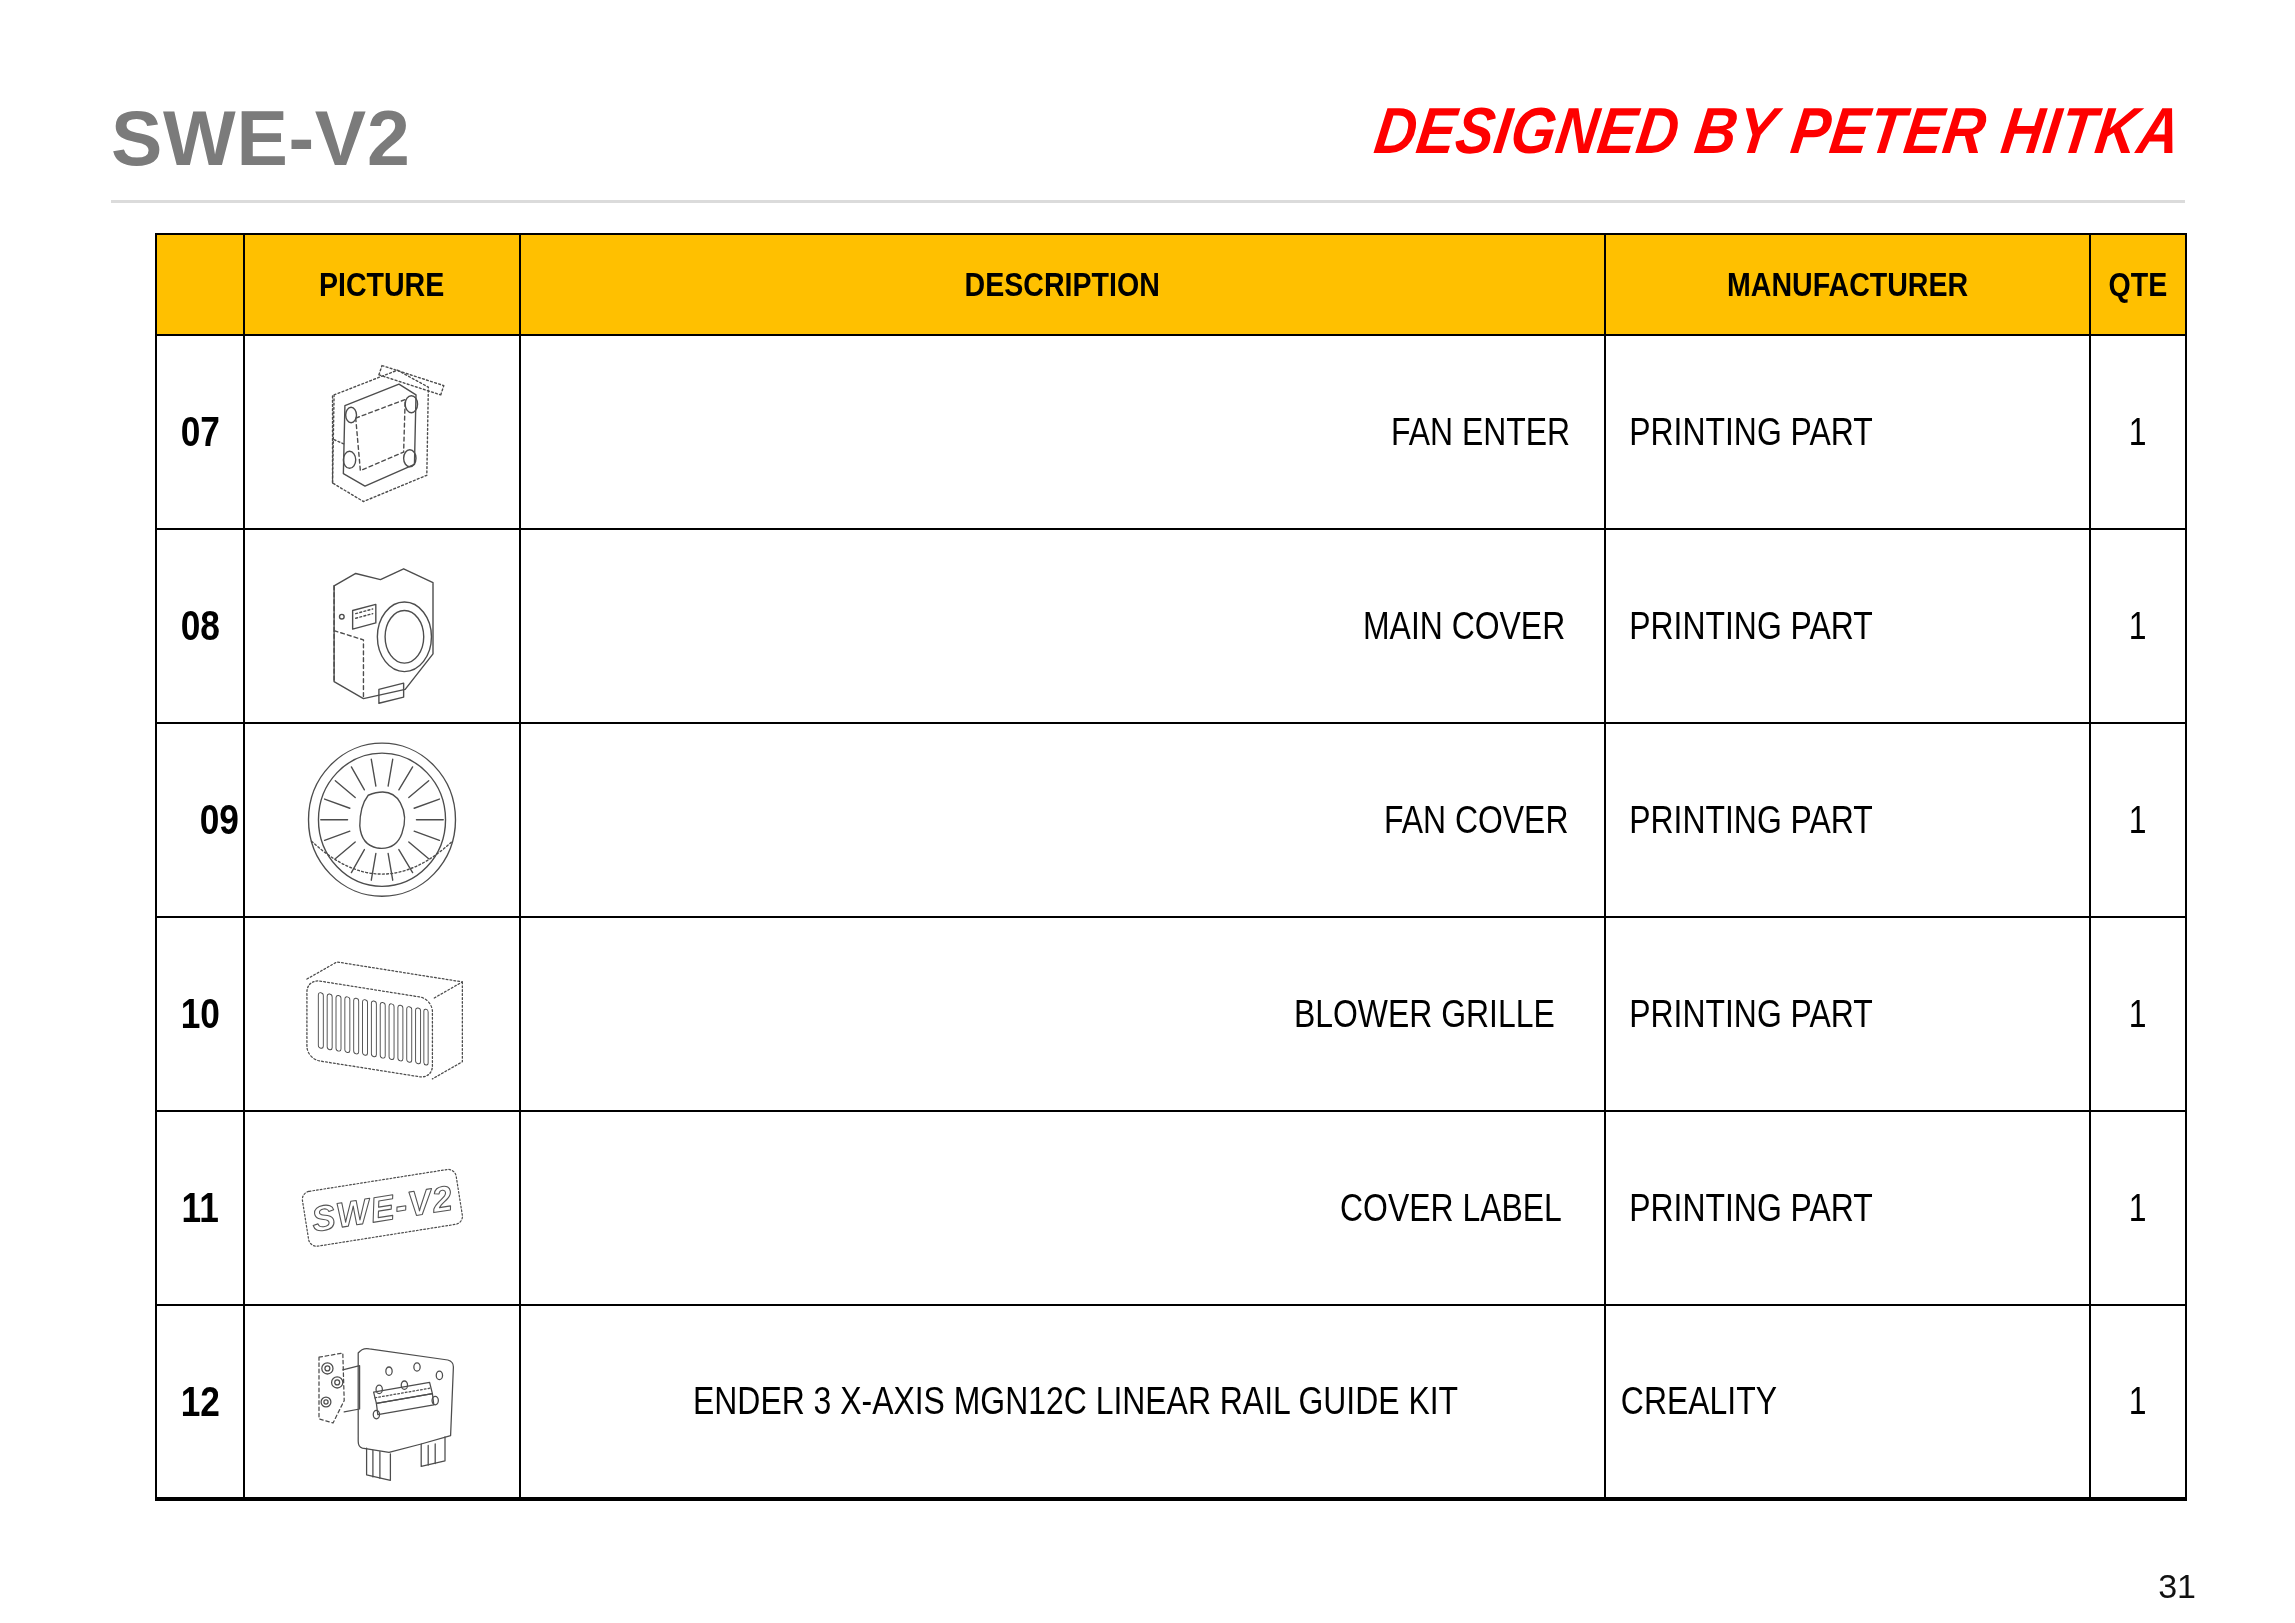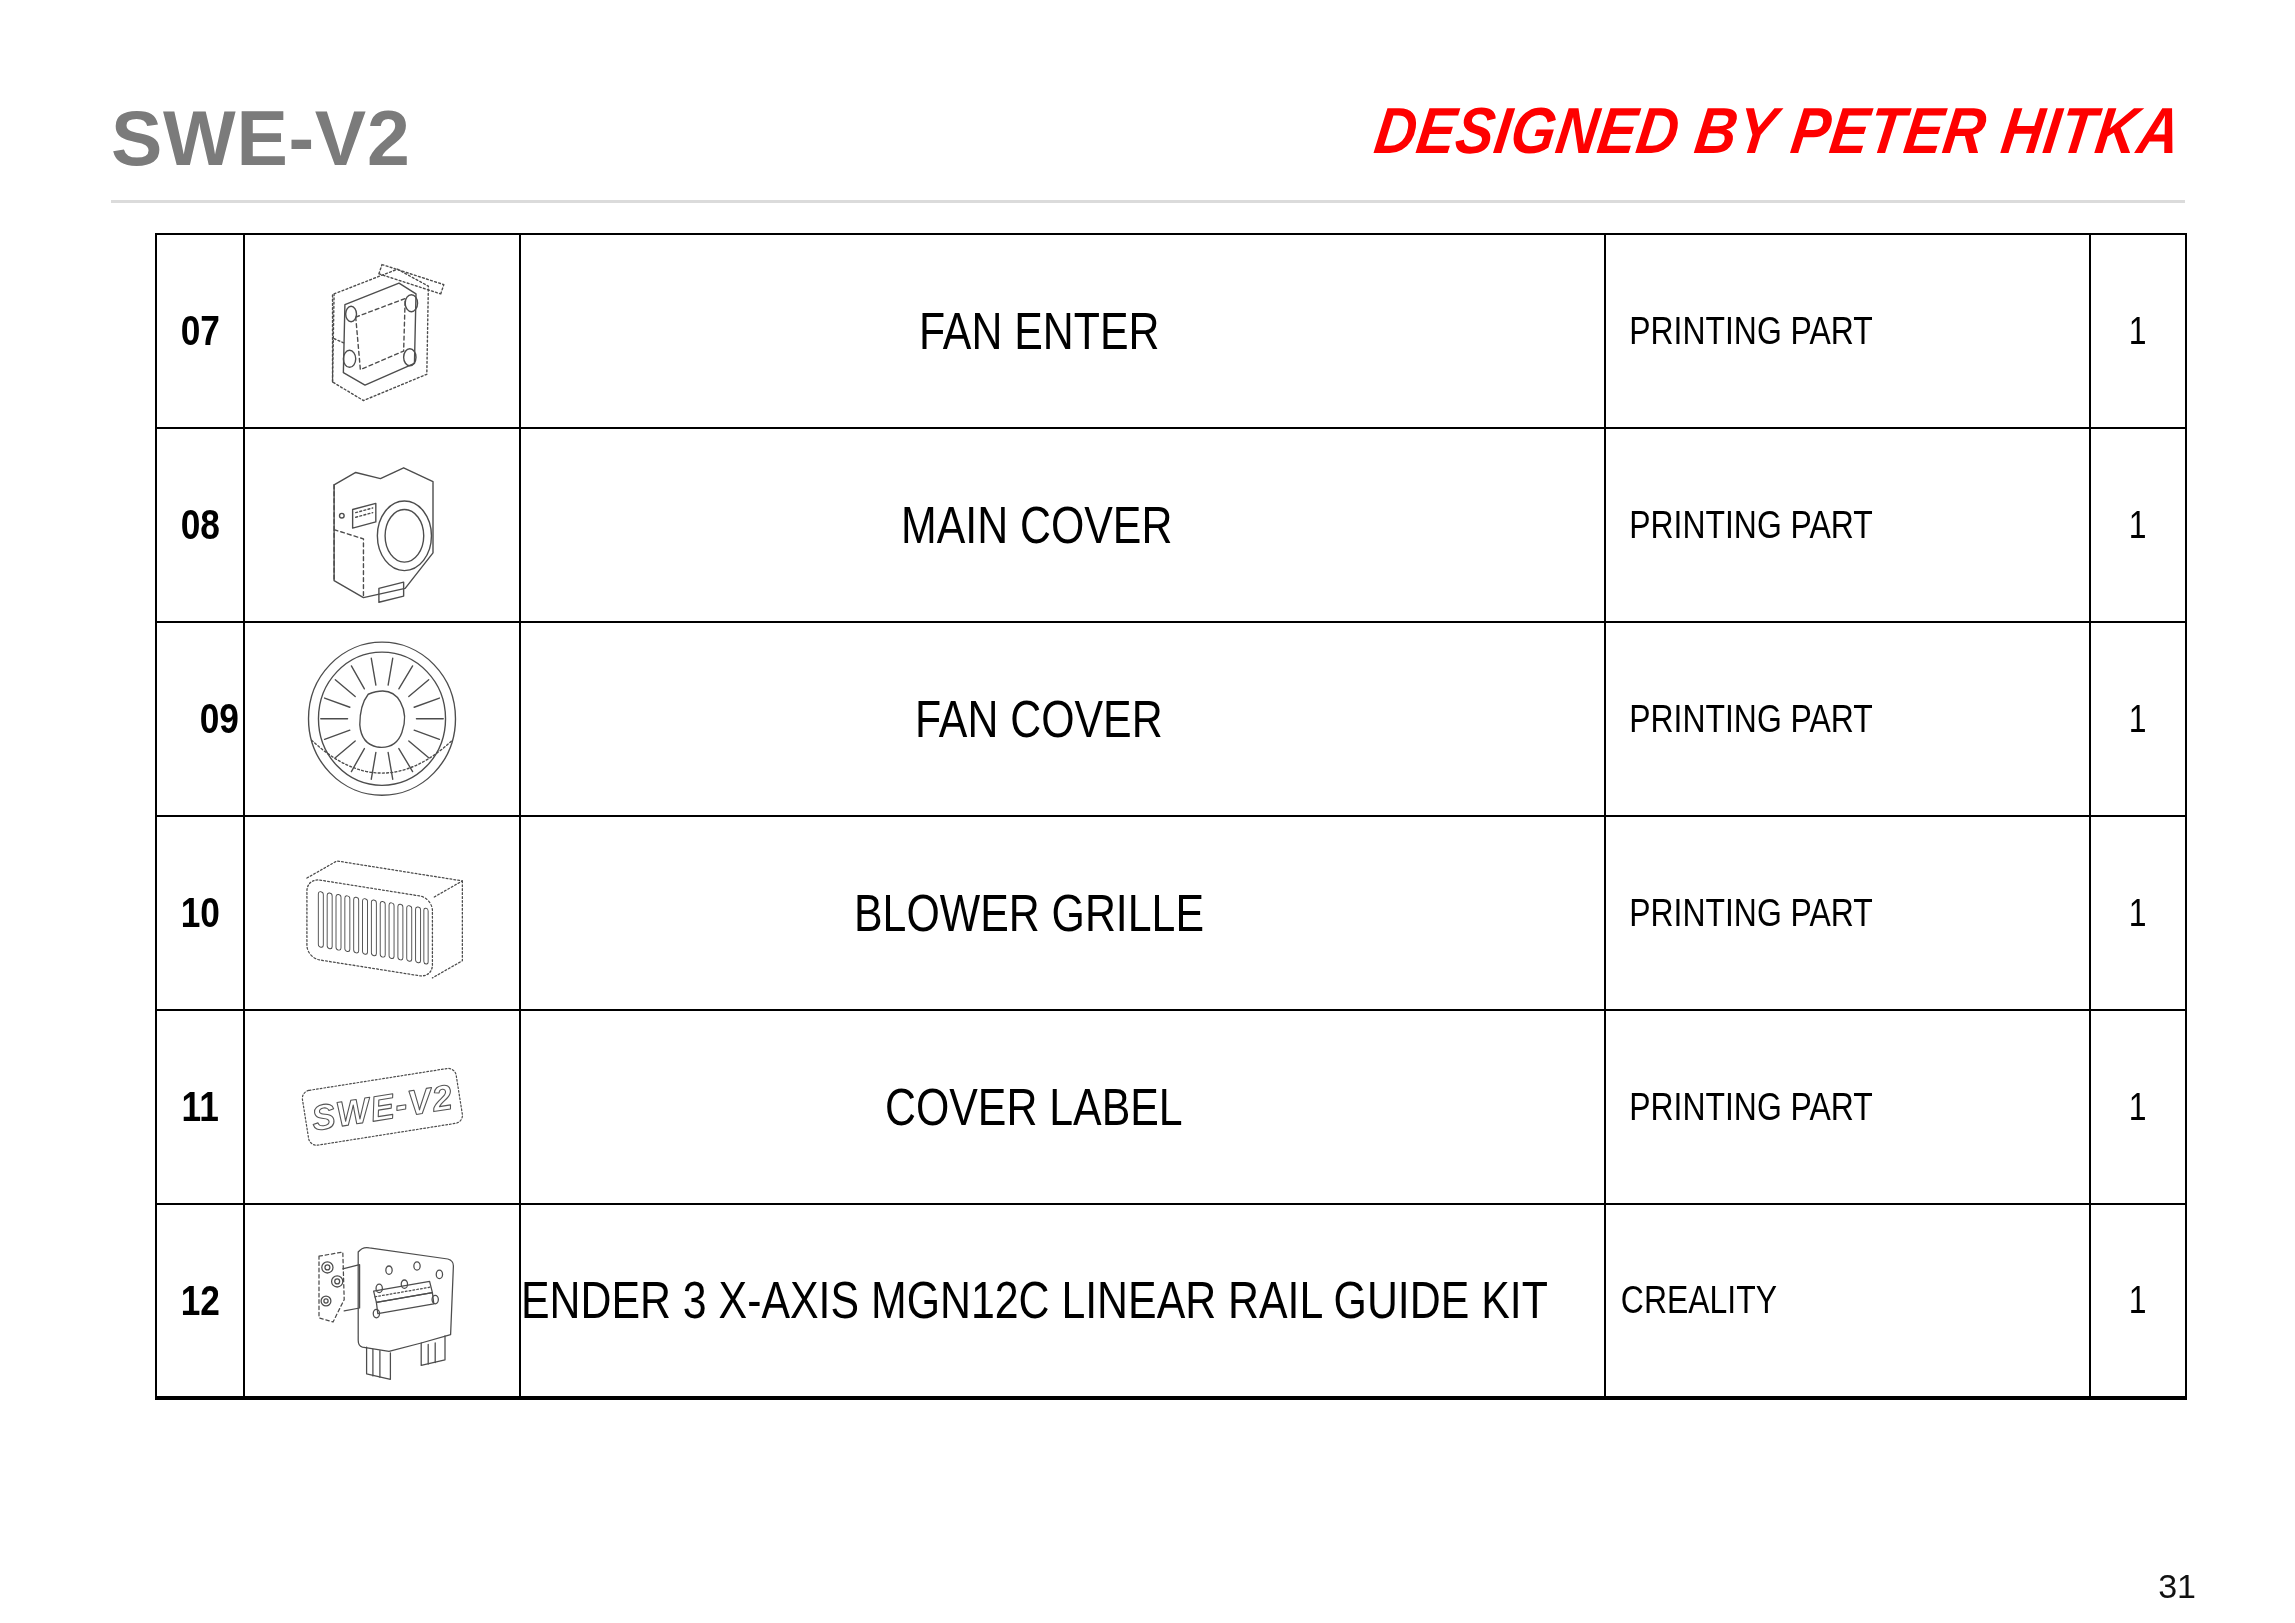--- a/index.html
+++ b/index.html
@@ -45,21 +45,21 @@
     overflow:hidden;
   }
   tr.hdr{height:101px;}
   tr.row{height:194px;border-radius:16px;}
   tr.hdr th{
     background:#FFC000;
     font-size:34px;font-weight:bold;text-align:center;
   }
   td.num{font-size:42px;font-weight:bold;text-align:center;}
   td.pic{text-align:center;}
-  td.desc{font-size:51px;text-align:center;padding-left:38px;}
+  td.desc{font-size:38px;text-align:right;padding-left:38px;}
   td.manu{font-size:38px;text-align:left;}
   td.qty{font-size:38px;text-align:center;}
   
   .cx{display:inline-block;transform:scaleX(.84);transform-origin:center center;white-space:nowrap;}
   .cxl{display:inline-block;transform:scaleX(.84);transform-origin:left center;white-space:nowrap;}
   
   .pic svg{display:block;margin:0 auto;}
   .draw{stroke:#4d4d4d;fill:none;stroke-width:1.8;stroke-linecap:round;stroke-linejoin:round;}
   .dash{stroke-dasharray:5 4;}
   .dot{stroke-dasharray:2.5 3;}
@@ -80,20 +80,27 @@
 
   <table class="parts">
     <colgroup>
       <col style="width:88px">
         <col style="width:276px">
         <col style="width:1085px">
         <col style="width:485px">
         <col style="width:96px">
     </colgroup>
     <tbody>
+        <tr class="hdr">
+      <th><span class="cx"></span></th>
+      <th><span class="cx">PICTURE</span></th>
+      <th><span class="cx">DESCRIPTION</span></th>
+      <th><span class="cx">MANUFACTURER</span></th>
+      <th><span class="cx">QTE</span></th>
+    </tr>
 
     <tr class="row">
       <td class="num"><span class="cx">07</span></td>
       <td class="pic">
         <svg width="196" height="170" viewBox="0 0 240 220">
           <g class="draw">
             <path class="dot" d="M58,62 L140,30 L180,52 L178,166 L96,200 L56,176 Z"></path>
             <path d="M72,76 L142,48 L164,62 L162,152 L98,180 L70,164 Z"></path>
             <path class="dash" d="M86,92 L150,68 L148,136 L92,160 Z"></path>
             <ellipse cx="80" cy="88" rx="7" ry="10"></ellipse>

